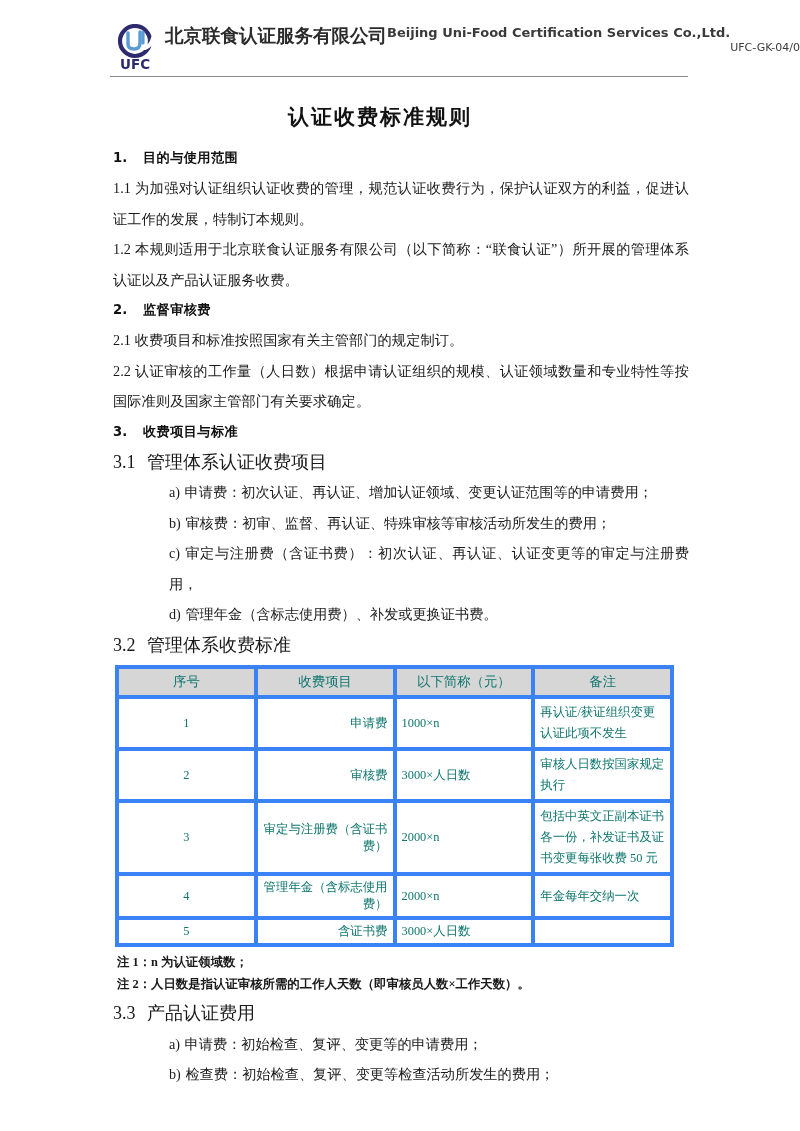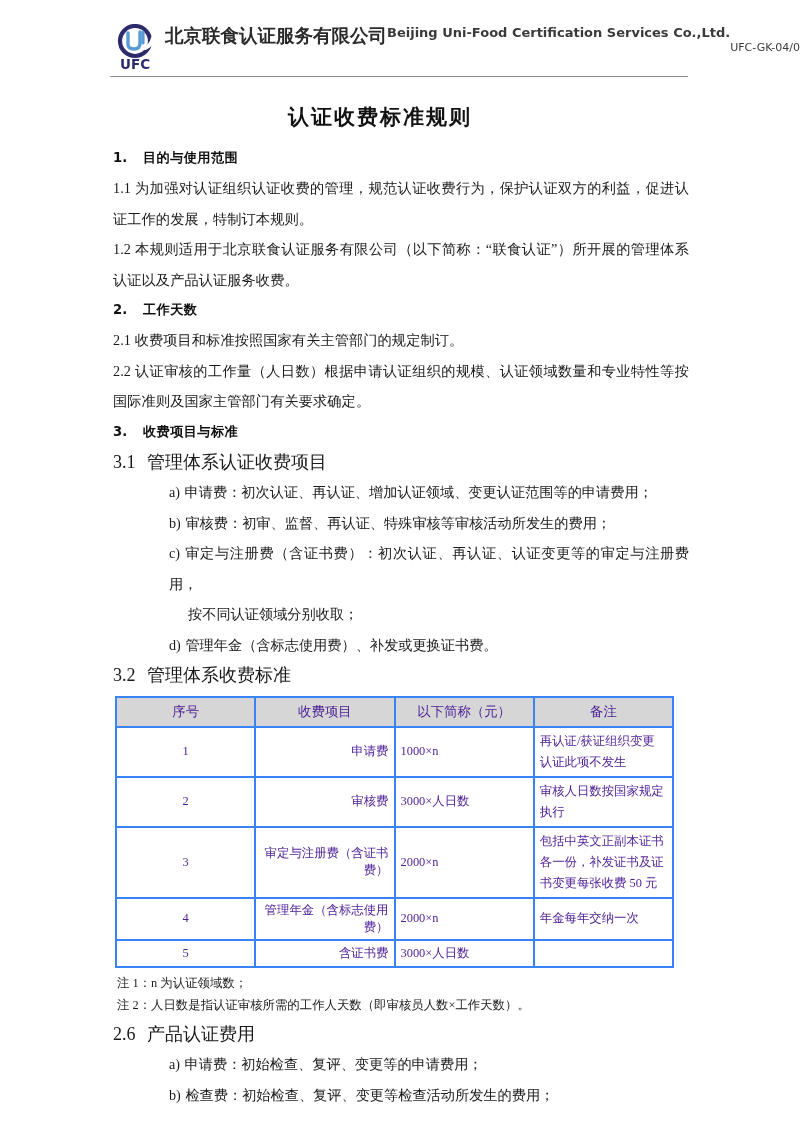--- a/index.html
+++ b/index.html
@@ -162,23 +162,23 @@
     margin-bottom: 2px;
   }
   table.fee-table {
     border-collapse: collapse;
     width: 559px;
     margin-left: 2px;
     table-layout: fixed;
   }
   table.fee-table th,
   table.fee-table td {
-    border: 2px solid #3b82f6;
+    border: 4px solid #3b82f6;
     font-size: 12.4px;
-    color: #4c1d95;
+    color: #0f766e;
     padding: 3px 5px;
     vertical-align: middle;
   }
   table.fee-table thead th {
     background: #d6d6d6;
     text-align: center;
     font-weight: normal;
     font-size: 13.4px;
     height: 30px;
     padding: 2px 4px;
@@ -191,20 +191,21 @@
   tr.r-short td { height: 27px; }
 
   .notes {
     margin-top: 4px;
   }
   .note-line {
     font-size: 12.4px;
     line-height: 22px;
     color: #1a1a1a;
     padding-left: 4px;
+    font-weight: bold;
   }
 
   .spacer-2 { height: 3px; }
 </style>
 </head>
 <body>
 
 <div class="page">
 
   <div class="header">
@@ -235,21 +236,21 @@
 
     <div class="h2">
       <span class="num">1.</span>
       <span class="txt">目的与使用范围</span>
     </div>
     <div class="para">1.1 为加强对认证组织认证收费的管理，规范认证收费行为，保护认证双方的利益，促进认证工作的发展，特制订本规则。</div>
     <div class="para">1.2 本规则适用于北京联食认证服务有限公司（以下简称：“联食认证”）所开展的管理体系认证以及产品认证服务收费。</div>
 
     <div class="h2">
       <span class="num">2.</span>
-      <span class="txt">工作天数</span>
+      <span class="txt">监督审核费</span>
     </div>
     <div class="para">2.1 收费项目和标准按照国家有关主管部门的规定制订。</div>
     <div class="para">2.2 认证审核的工作量（人日数）根据申请认证组织的规模、认证领域数量和专业特性等按国际准则及国家主管部门有关要求确定。</div>
 
     <div class="h2">
       <span class="num">3.</span>
       <span class="txt">收费项目与标准</span>
     </div>
 
     <div class="sub">
@@ -261,21 +262,20 @@
       <span>申请费：初次认证、再认证、增加认证领域、变更认证范围等的申请费用；</span>
     </div>
     <div class="item">
       <span class="mk">b)</span>
       <span>审核费：初审、监督、再认证、特殊审核等审核活动所发生的费用；</span>
     </div>
     <div class="item">
       <span class="mk">c)</span>
       <span>审定与注册费（含证书费）：初次认证、再认证、认证变更等的审定与注册费用，</span>
     </div>
-    <div class="item-cont">按不同认证领域分别收取；</div>
     <div class="item">
       <span class="mk">d)</span>
       <span>管理年金（含标志使用费）、补发或更换证书费。</span>
     </div>
 
     <div class="sub">
       <span class="num">3.2</span>
       <span>管理体系收费标准</span>
     </div>
 
@@ -325,21 +325,21 @@
     </div>
 
     <div class="notes">
       <div class="note-line">注 1：n 为认证领域数；</div>
       <div class="note-line">注 2：人日数是指认证审核所需的工作人天数（即审核员人数×工作天数）。</div>
     </div>
 
     <div class="spacer-2"></div>
 
     <div class="sub">
-      <span class="num">2.6</span>
+      <span class="num">3.3</span>
       <span>产品认证费用</span>
     </div>
     <div class="item">
       <span class="mk">a)</span>
       <span>申请费：初始检查、复评、变更等的申请费用；</span>
     </div>
     <div class="item">
       <span class="mk">b)</span>
       <span>检查费：初始检查、复评、变更等检查活动所发生的费用；</span>
     </div>

